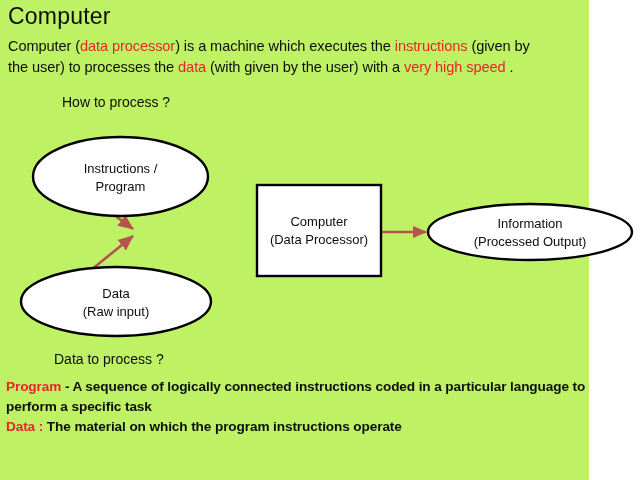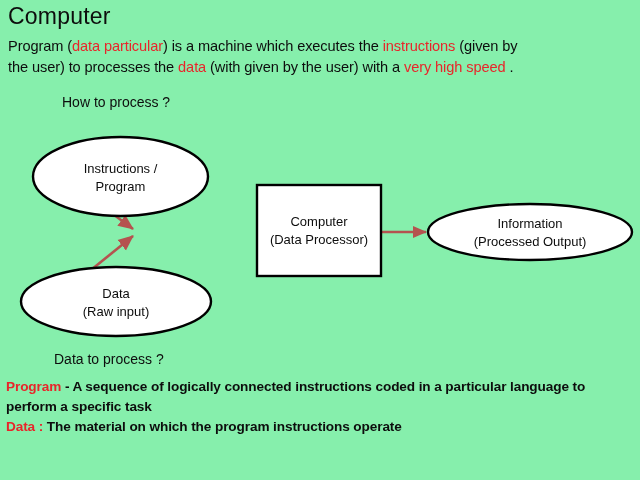--- a/index.html
+++ b/index.html
@@ -11,23 +11,23 @@
   body {
     width: 640px;
     height: 480px;
     overflow: hidden;
     font-family: "Liberation Sans", "DejaVu Sans", sans-serif;
     color: #000000;
     position: relative;
   }
   .slide {
     position: relative;
-    width: 640px;
+    width: 589px;
     height: 480px;
-    background: #86efac;
+    background: #bef264;
   }
 
   
   .title {
     position: absolute;
     left: 8px;
     top: 2px;
     font-size: 23px;
     line-height: 28px;
     font-weight: 400;
@@ -101,21 +101,21 @@
   .defs .wrapline { white-space: normal; }
 </style>
 </head>
 <body>
 
 <div class="slide">
 
   <div class="title">Computer</div>
 
   <div class="intro">
-    <span class="ln"><span>Program (</span><span class="red">data particular</span><span>) is  a machine  which  executes the  </span><span class="red">instructions</span><span>  (given by</span></span>
+    <span class="ln"><span>Computer (</span><span class="red">data processor</span><span>) is  a machine  which  executes the  </span><span class="red">instructions</span><span>  (given by</span></span>
     <span class="ln"><span>the user)  to processes the </span><span class="red">data</span><span>  (with given  by the  user)  with a </span><span class="red">very high speed</span><span> .</span></span>
   </div>
 
   <div class="q-how">How  to process ?</div>
   <div class="q-what">Data to process ?</div>
 
   <div class="diagram">
     <svg width="640" height="230" viewBox="0 0 640 230" xmlns="http://www.w3.org/2000/svg">
       <defs>
         <marker id="arrowhead" markerWidth="7" markerHeight="7" refX="5.6" refY="3" orient="auto" markerUnits="strokeWidth">

